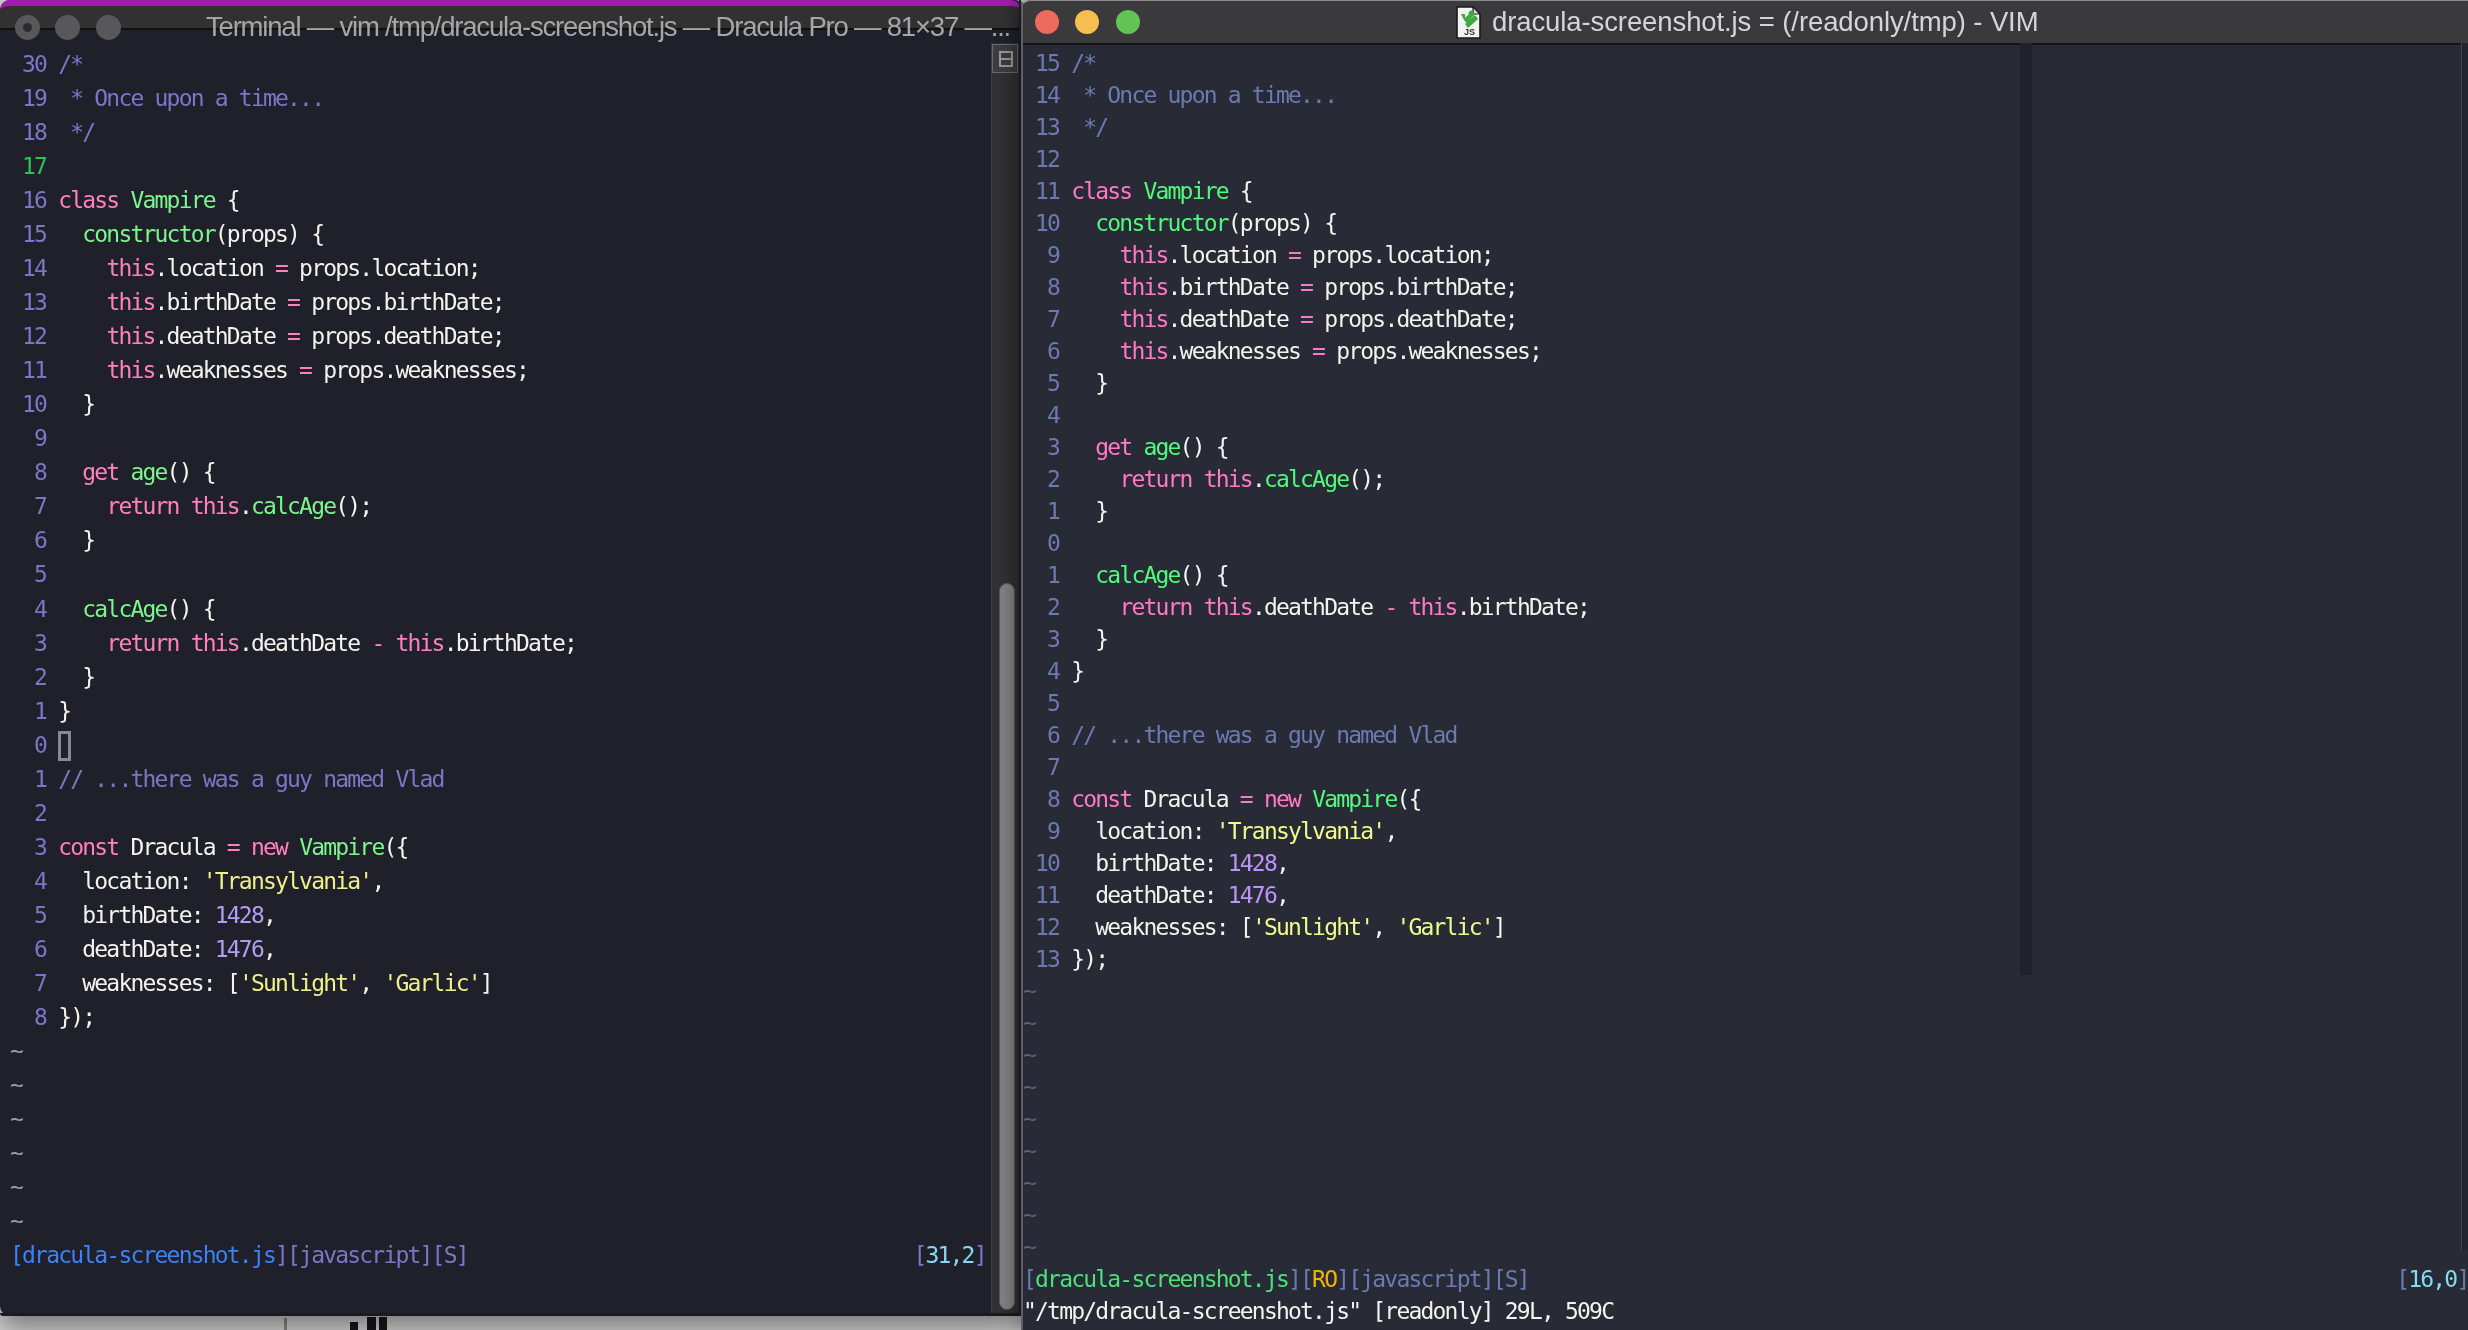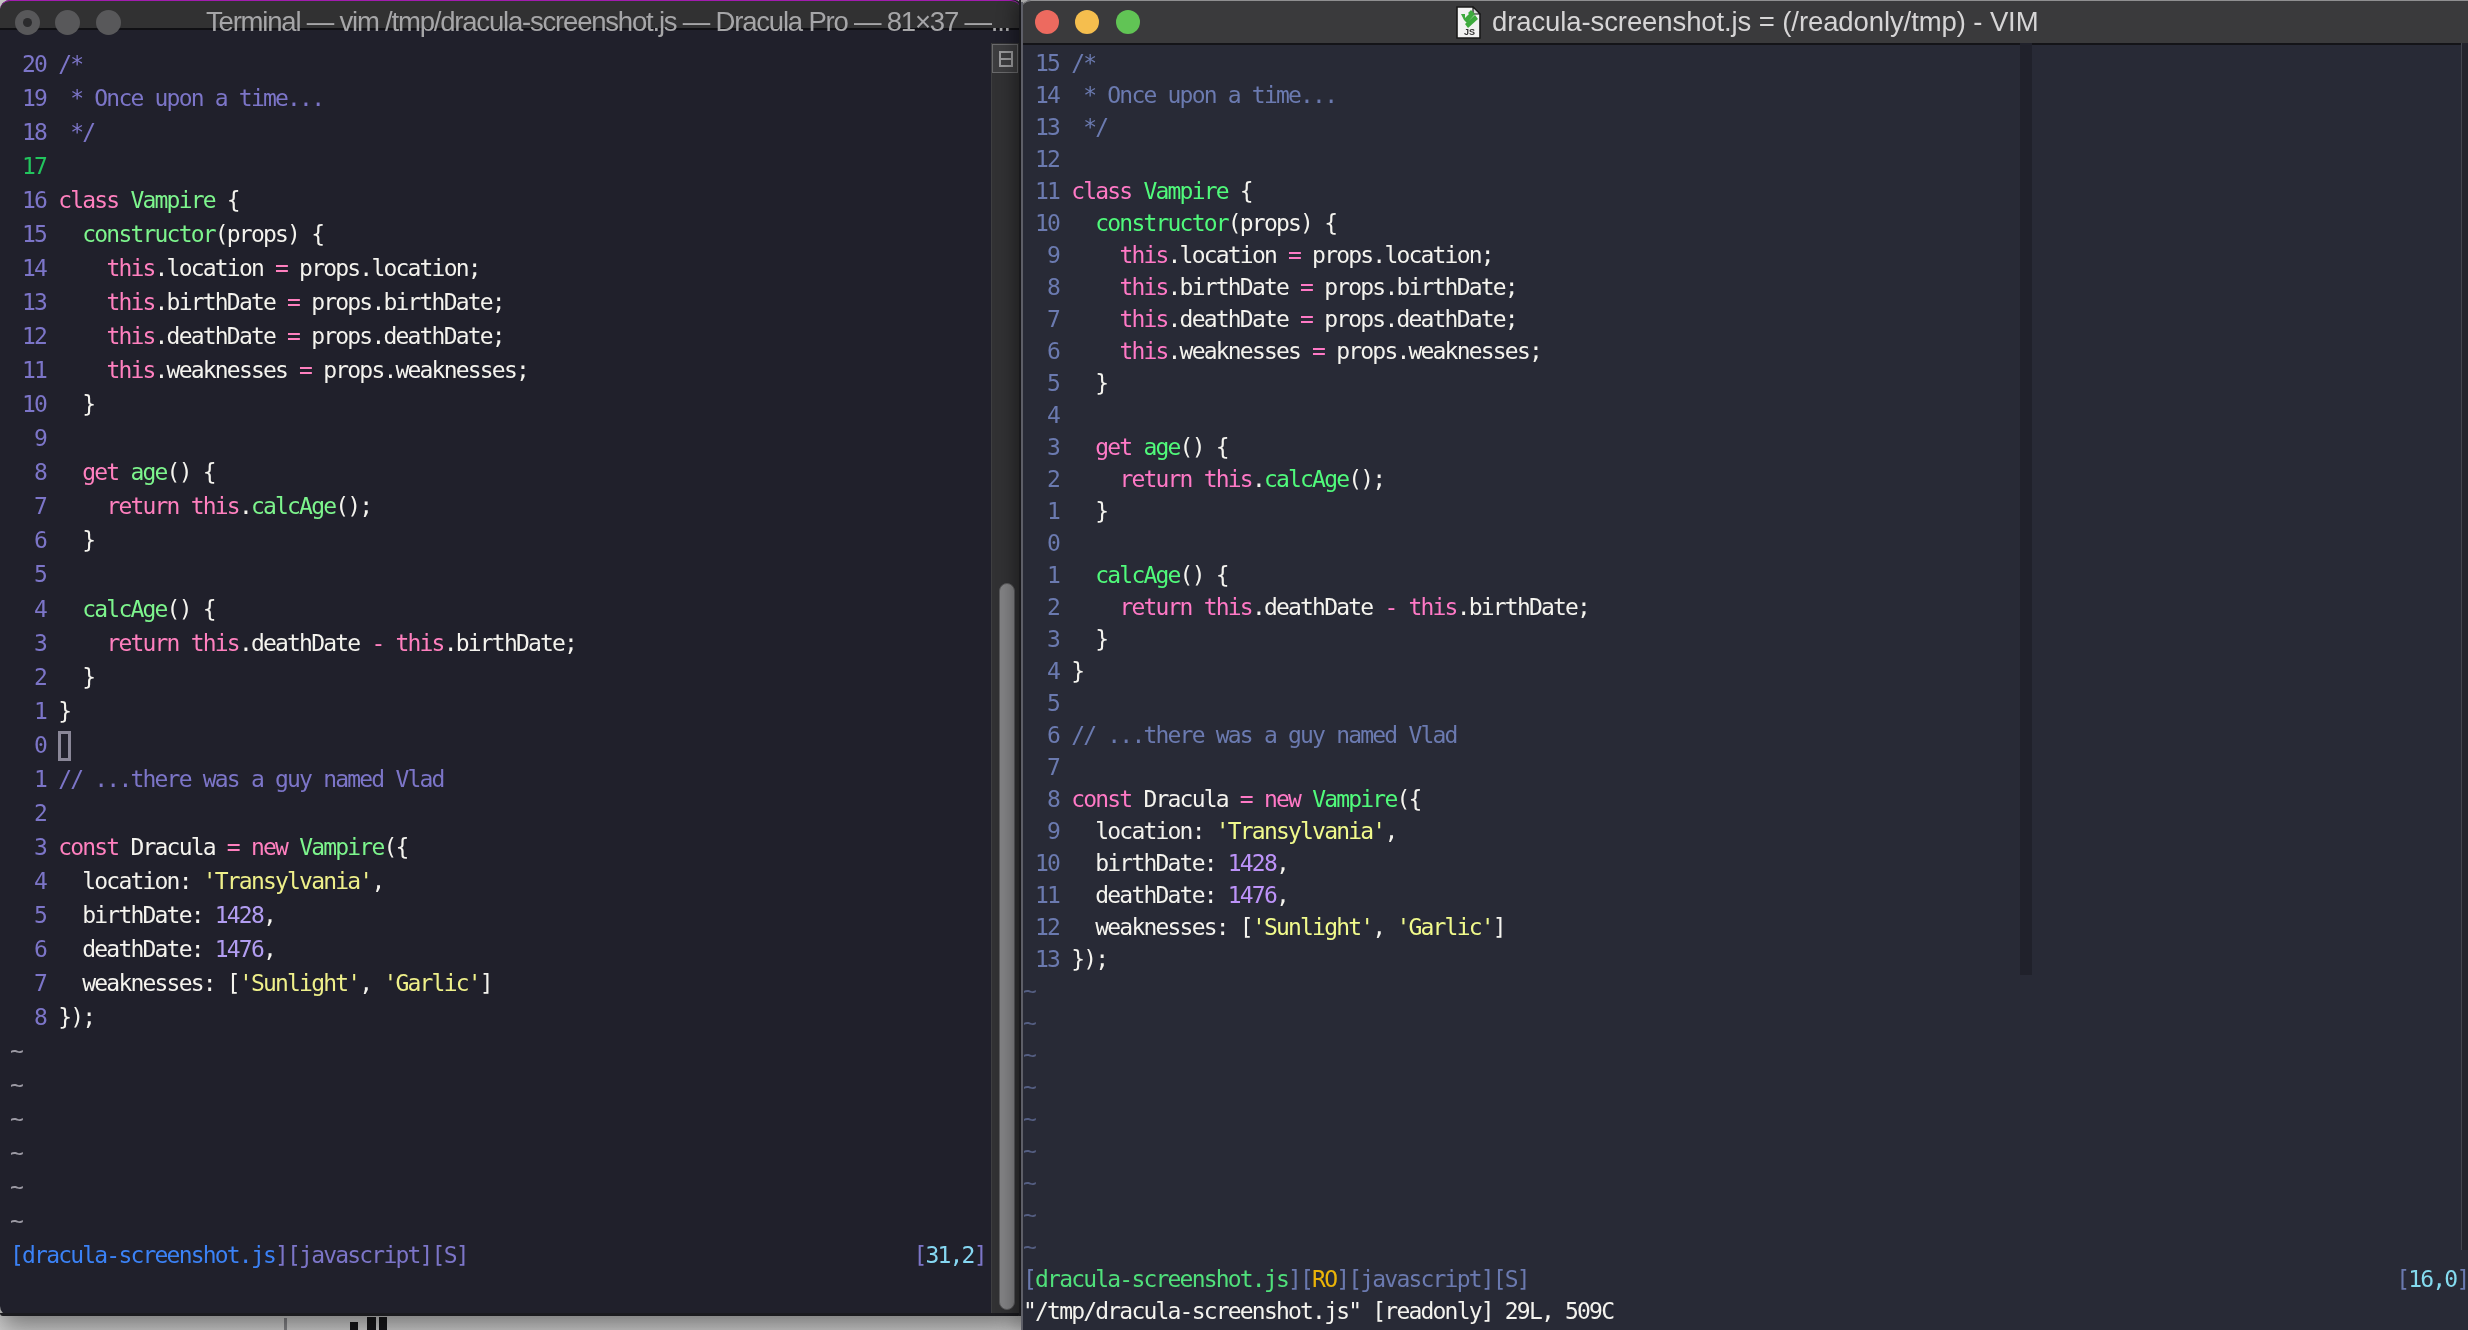--- a/index.html
+++ b/index.html
@@ -8,21 +8,21 @@
   #desk { position:absolute; left:0; top:1300px; width:1021px; height:30px;
           background:linear-gradient(#d7d7d7,#cfcfcf); }
   .frag { position:absolute; background:#17171a; }
 
   
   #lw { position:absolute; left:0; top:0; width:1021px; height:1316px;
         background:#20202B; border-radius:10px 6px 10px 10px;
         box-shadow:0 10px 26px rgba(0,0,0,0.45); }
   #ltb { position:absolute; left:0; top:0; width:100%; height:28px;
          background:#313132; border-radius:10px 10px 0 0;
-         border-top:1px solid #a21caf; box-shadow:0 2px 0 #101014; }
+         border-top:6px solid #a21caf; box-shadow:0 2px 0 #101014; }
   .dot { position:absolute; top:9px; width:25px; height:25px; border-radius:50%; }
   #ltitle { position:absolute; left:206px; top:0; height:43px; line-height:41px;
             font-family:"Liberation Sans", sans-serif; font-size:27.5px; letter-spacing:-1.2px; color:#A6A6A8;
             white-space:nowrap; }
   #lpre { position:absolute; left:10px; top:47px; font-size:23px; line-height:34.03px;
           letter-spacing:-1.802px; white-space:pre; }
   #lcur { position:absolute; left:58px; top:731px; width:13px; height:30px;
           border:3px solid #8A8798; }
   #lsb  { position:absolute; left:991px; top:43px; width:28px; height:1271px;
           background:#313133; border-left:1px solid #3e3e40; }
@@ -68,21 +68,21 @@
   <div class="frag" style="left:379px; top:1317px; width:8px; height:13px;"></div>
 
   <div id="lw">
     <div id="ltb">
       <div class="dot" style="left:15px; background:#58585A;"></div>
       <div class="dot" style="left:55px; background:#58585A;"></div>
       <div class="dot" style="left:96px; background:#58585A;"></div>
       <div class="dot" style="left:23px; top:17px; width:9px; height:9px; background:#2b2b2d;"></div>
       <div id="ltitle">Terminal — vim /tmp/dracula-screenshot.js — Dracula Pro — 81×37 —...</div>
     </div>
-    <pre id="lpre"><span style="color:#7C75C8"> 20 </span><span style="color:#7C75C8">/*</span>
+    <pre id="lpre"><span style="color:#7C75C8"> 30 </span><span style="color:#7C75C8">/*</span>
 <span style="color:#7C75C8"> 19 </span><span style="color:#7C75C8"> * Once upon a time...</span>
 <span style="color:#7C75C8"> 18 </span><span style="color:#7C75C8"> */</span>
 <span style="color:#22c55e"> 17 </span>
 <span style="color:#7C75C8"> 16 </span><span style="color:#FF80BF">class</span><span style="color:#F4F3EE"> </span><span style="color:#7DF58D">Vampire</span><span style="color:#F4F3EE"> {</span>
 <span style="color:#7C75C8"> 15 </span><span style="color:#F4F3EE">  </span><span style="color:#7DF58D">constructor</span><span style="color:#F4F3EE">(props) {</span>
 <span style="color:#7C75C8"> 14 </span><span style="color:#F4F3EE">    </span><span style="color:#FF80BF">this</span><span style="color:#F4F3EE">.location </span><span style="color:#FF80BF">=</span><span style="color:#F4F3EE"> props.location;</span>
 <span style="color:#7C75C8"> 13 </span><span style="color:#F4F3EE">    </span><span style="color:#FF80BF">this</span><span style="color:#F4F3EE">.birthDate </span><span style="color:#FF80BF">=</span><span style="color:#F4F3EE"> props.birthDate;</span>
 <span style="color:#7C75C8"> 12 </span><span style="color:#F4F3EE">    </span><span style="color:#FF80BF">this</span><span style="color:#F4F3EE">.deathDate </span><span style="color:#FF80BF">=</span><span style="color:#F4F3EE"> props.deathDate;</span>
 <span style="color:#7C75C8"> 11 </span><span style="color:#F4F3EE">    </span><span style="color:#FF80BF">this</span><span style="color:#F4F3EE">.weaknesses </span><span style="color:#FF80BF">=</span><span style="color:#F4F3EE"> props.weaknesses;</span>
 <span style="color:#7C75C8"> 10 </span><span style="color:#F4F3EE">  }</span>

